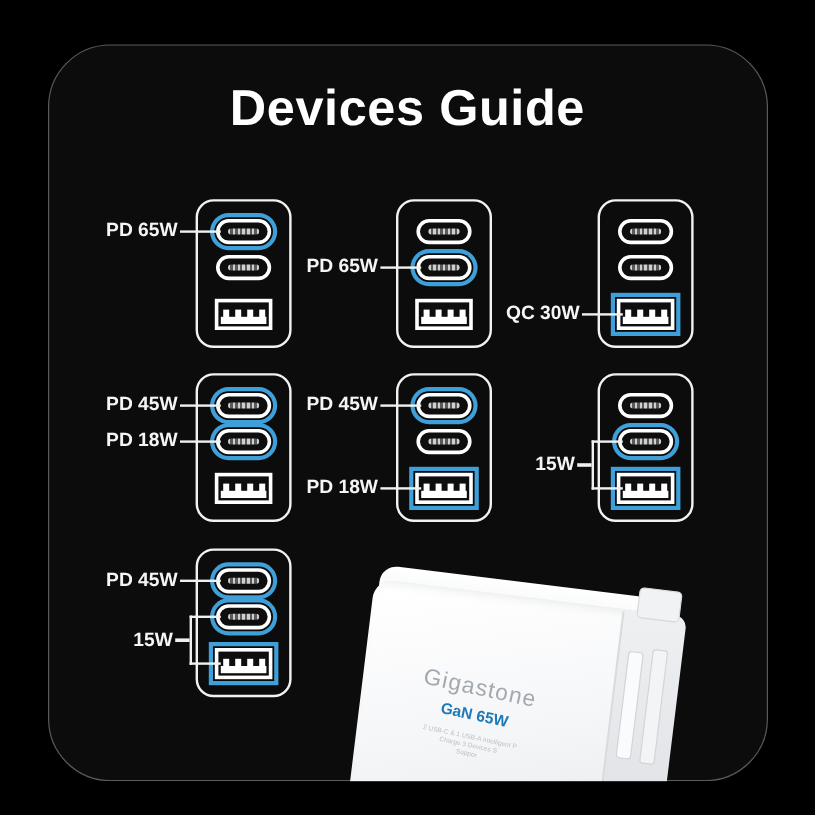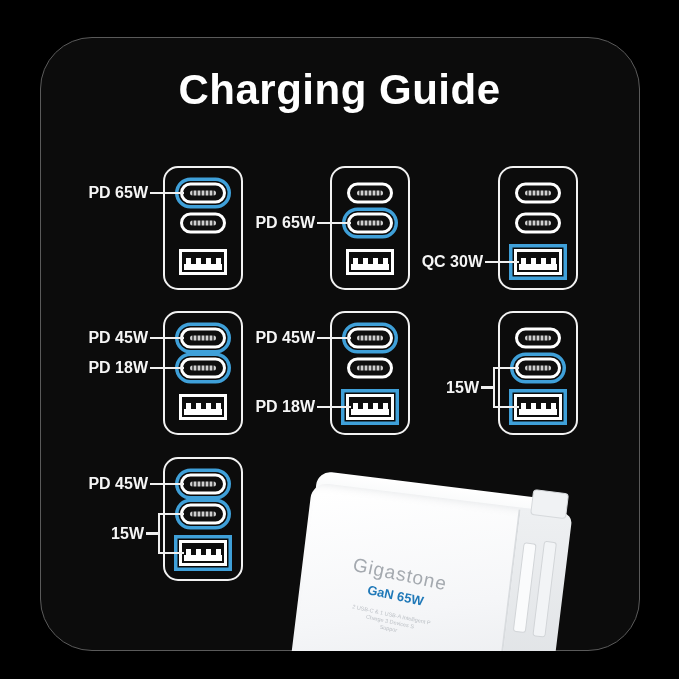--- a/index.html
+++ b/index.html
@@ -56,21 +56,21 @@
   .model { font-size:13px; font-weight:bold; color:#2079B8; margin-top:3px; }
   .desc  { margin-top:9px; font-size:5.5px; line-height:7px; color:#bdc1c6; }
 
   .bottom-strip { position:absolute; left:0; top:651px; width:679px; height:28px; background:#000; }
 </style>
 </head>
 <body>
 
 <div id="stage">
   <div class="frame"></div>
-  <div class="title">Charging Guide</div>
+  <div class="title">Devices Guide</div>
 
   <div class="product">
     <div class="ch-wrap">
       <div class="ch-topface"></div>
       <div class="ch-body"></div>
       <div class="ch-seam"></div>
       <div class="ch-plugpanel"></div>
       <div class="ch-prong-top"></div>
       <div class="ch-prong1"></div>
       <div class="ch-prong2"></div>

